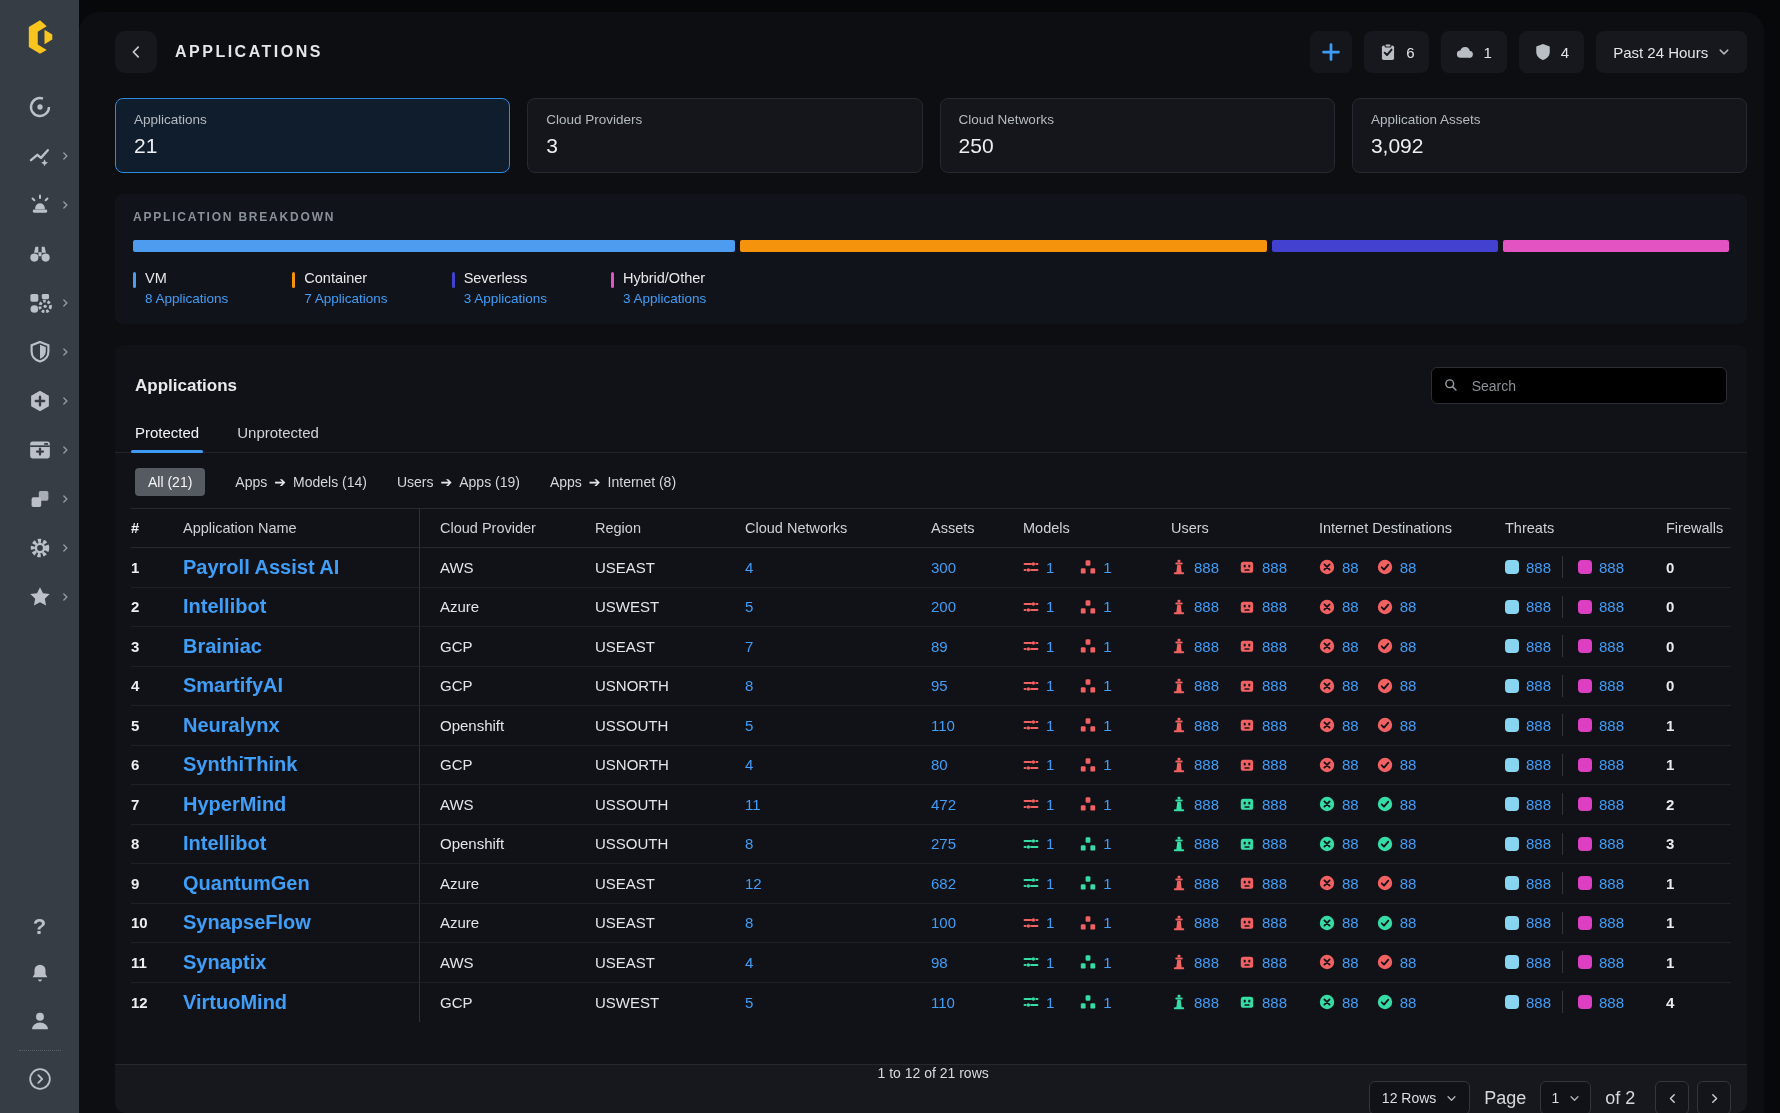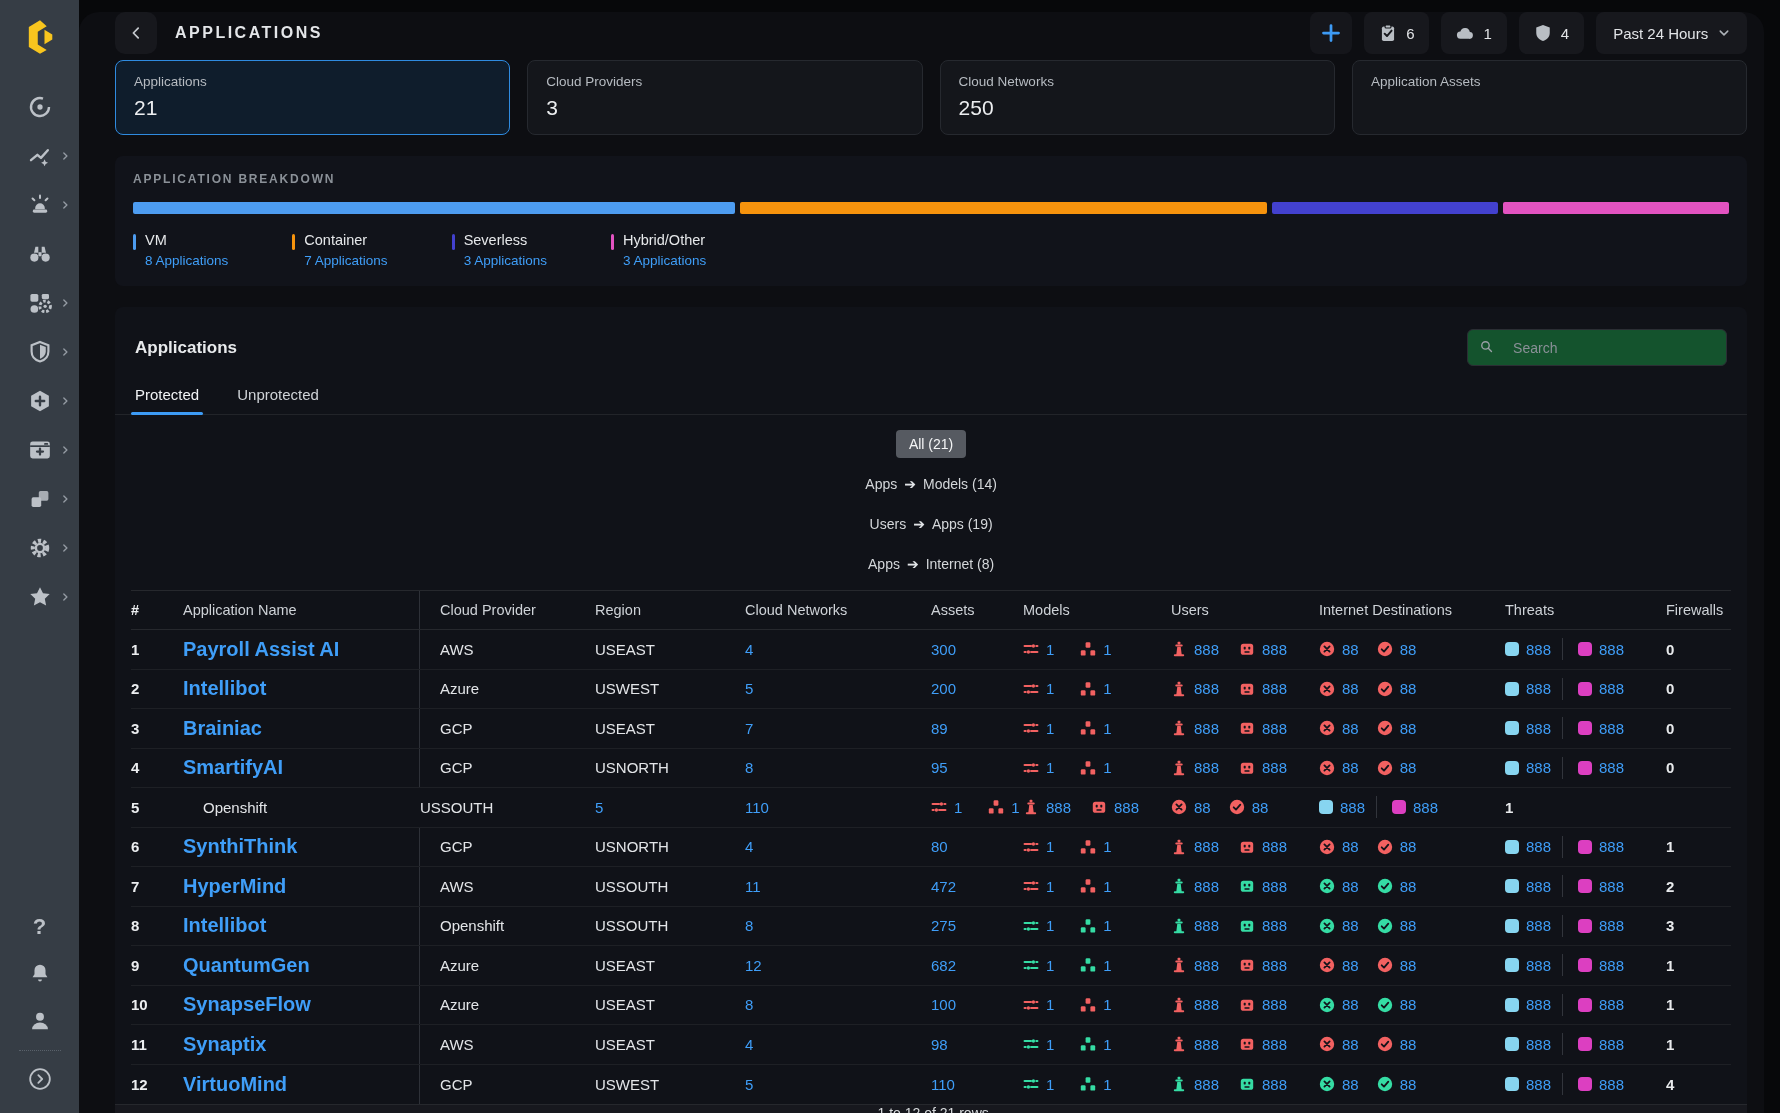--- a/index.html
+++ b/index.html
@@ -53,31 +53,31 @@
   .bd-legend { margin-top:18px; display:flex; gap:64px; }
   .leg-item { display:flex; gap:9px; }
   .leg-tick { width:3px; height:16px; border-radius:2px; margin-top:2px; }
   .leg-label { font-size:14.5px; color:#e6e8ea; }
   .leg-count { font-size:13.5px; color:#3f9ef8; margin-top:5px; cursor:pointer; }
 
   
   .section { margin-top:21px; background:#101218; border-radius:8px 8px 10px 10px; display:flex; flex-direction:column; flex:1; }
   .sec-head { display:flex; align-items:center; padding:22px 20px 0; }
   .sec-title { font-size:17px; font-weight:700; color:#e8eaec; }
-  .search-box { margin-left:auto; width:260px; height:37px; background:#14532d; border:1px solid #2b2e34; border-radius:6px; display:flex; align-items:center; padding:0 12px; gap:20px; }
+  .search-box { margin-left:auto; width:296px; height:37px; background:#000000; border:1px solid #2b2e34; border-radius:6px; display:flex; align-items:center; padding:0 12px; gap:14px; }
   .search-box .sico { width:15px; height:15px; color:#9aa0a7; }
   .search-box input { background:transparent; border:none; outline:none; color:#d7dadd; font-size:14px; font-family:"Liberation Sans", sans-serif; width:100%; }
   .search-box input::placeholder { color:#8a9097; }
 
   .tabs { display:flex; gap:38px; padding:0 20px; margin-top:20px; border-bottom:1px solid #222429; }
   .tab { font-size:15px; color:#cfd3d7; padding-bottom:11px; cursor:pointer; position:relative; }
   .tab.active { color:#f2f4f6; }
   .tab.active::after { content:""; position:absolute; left:-4px; right:-4px; bottom:-1px; height:3px; background:#3d9bf5; border-radius:2px; }
 
-  .pills { display:flex; align-items:center; gap:12px; padding:0 20px; margin-top:15px;flex-direction:column; }
+  .pills { display:flex; align-items:center; gap:30px; padding:0 20px; margin-top:15px; }
   .pill { font-size:14px; color:#d4d7da; display:flex; align-items:center; gap:7px; cursor:pointer; padding:6px 0; border-radius:4px; }
   .pill.active { background:#565a61; color:#f4f5f6; padding:6px 13px; }
   .pill .arrow { font-size:14px; color:#e0e3e6; }
 
   
   .table { margin-top:12px; padding:0 16px; flex:1; }
   .thead, .trow { display:grid; grid-template-columns:52px 237px 175px 150px 186px 92px 148px 148px 186px 161px 1fr; align-items:center; }
   .thead { height:40px; border-top:1px solid #26282d; border-bottom:1px solid #26282d; }
   .th { font-size:14.5px; color:#ced2d7; padding-right:8px; }
   .trow { height:39.5px; border-bottom:1px solid #1e2025; }
@@ -362,20 +362,21 @@
     <div class="card">
       <div class="clabel">Cloud Providers</div>
       <div class="cvalue">3</div>
     </div>
     <div class="card">
       <div class="clabel">Cloud Networks</div>
       <div class="cvalue">250</div>
     </div>
     <div class="card">
       <div class="clabel">Application Assets</div>
+      <div class="cvalue">3,092</div>
     </div>
   </div>
 
   <div class="breakdown">
     <div class="bd-title">APPLICATION BREAKDOWN</div>
     <div class="bd-bar">
         <div class="bd-seg" style="width: 38.0952%; background: rgb(77, 156, 240);"></div>
         <div class="bd-seg" style="width: 33.3333%; background: rgb(246, 147, 13);"></div>
         <div class="bd-seg" style="width: 14.2857%; background: rgb(67, 65, 207);"></div>
         <div class="bd-seg" style="width: 14.2857%; background: rgb(227, 83, 193);"></div>
@@ -812,20 +813,23 @@
               <span class="tsep"></span>
               <span class="pair">
                 <span class="sq pink"></span>
                 <a class="bnum">888</a>
               </span>
             </div>
             <div class="td c-firewalls">0</div>
           </div>
           <div class="trow">
             <div class="td c-num">5</div>
+            <div class="td brd">
+              <a class="name-link">Neuralynx</a>
+            </div>
             <div class="td" style="padding-left:20px">Openshift</div>
             <div class="td">USSOUTH</div>
             <div class="td"><a class="blu">5</a></div>
             <div class="td"><a class="blu">110</a></div>
             <div class="td c-models">
               <span class="pair">
                 <span class="cic red">
                   <svg viewBox="0 0 16 16" fill="none" stroke="currentColor" stroke-width="1.9" stroke-linecap="round">
                     <path d="M1.5 5h6.6M13.2 5h1.3M1.5 11h1.3M8 11h6.5"></path>
                     <circle cx="10.4" cy="5" r="1.7" fill="currentColor" stroke="none"></circle>

